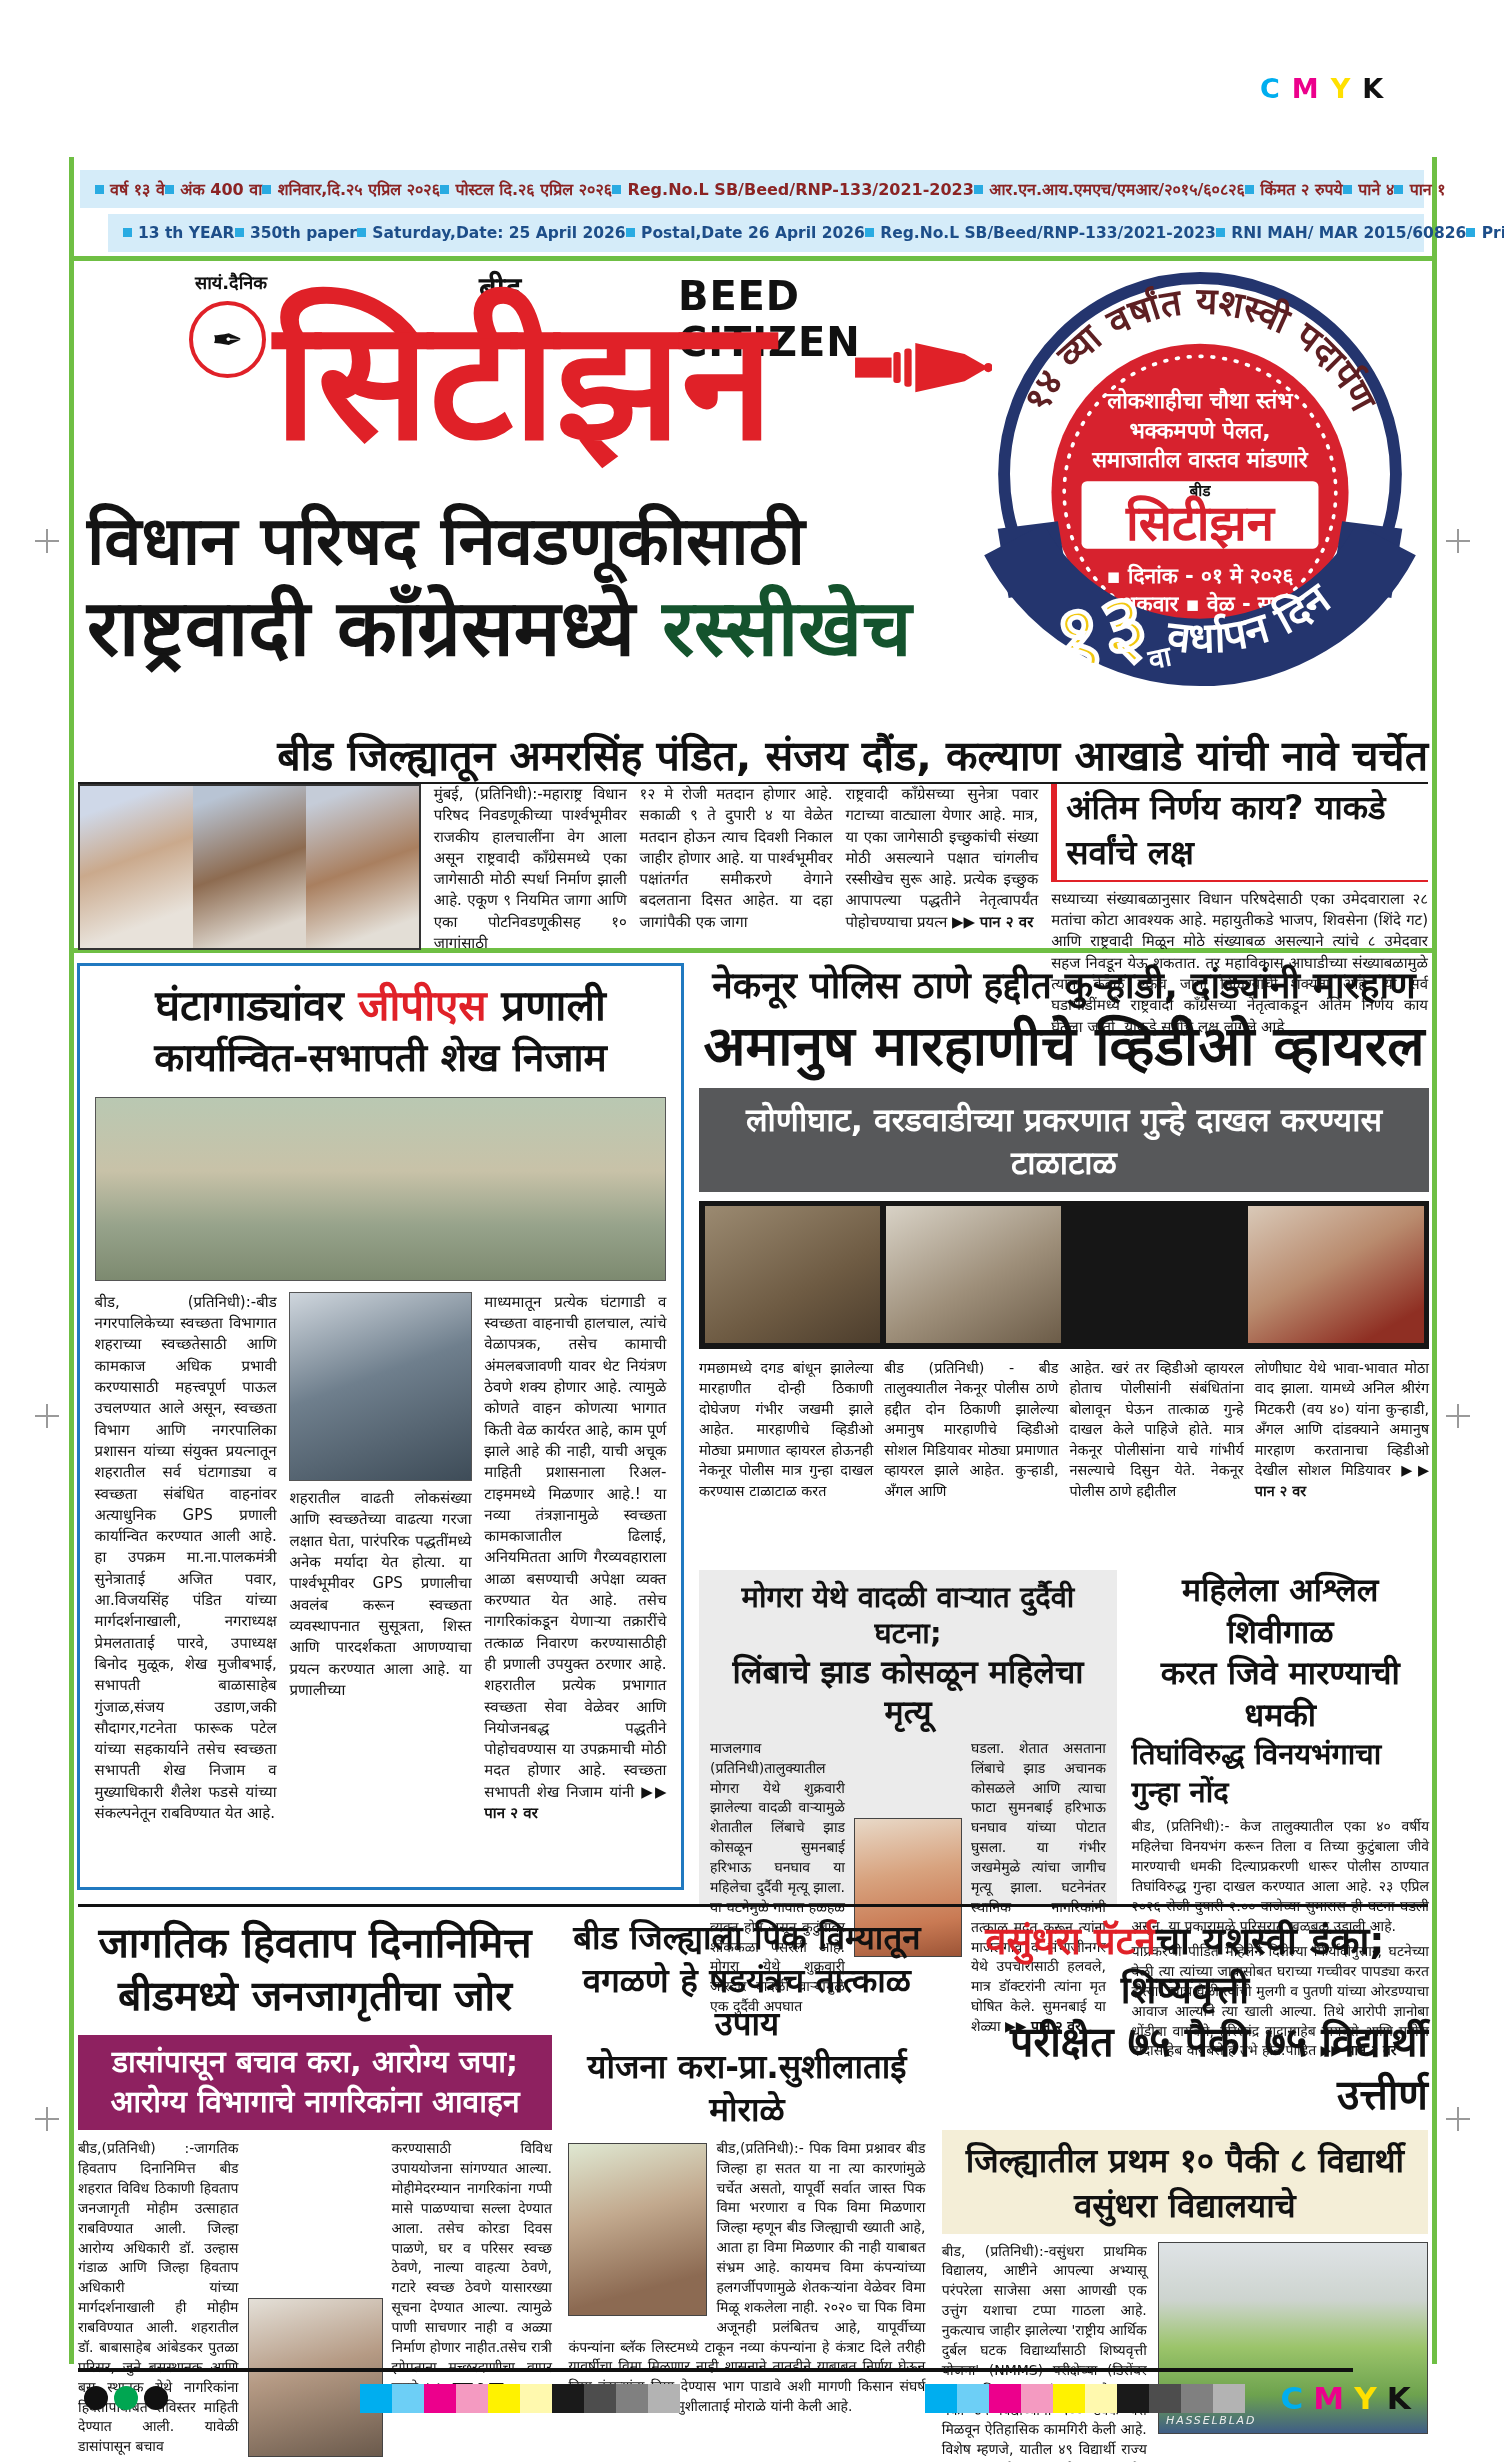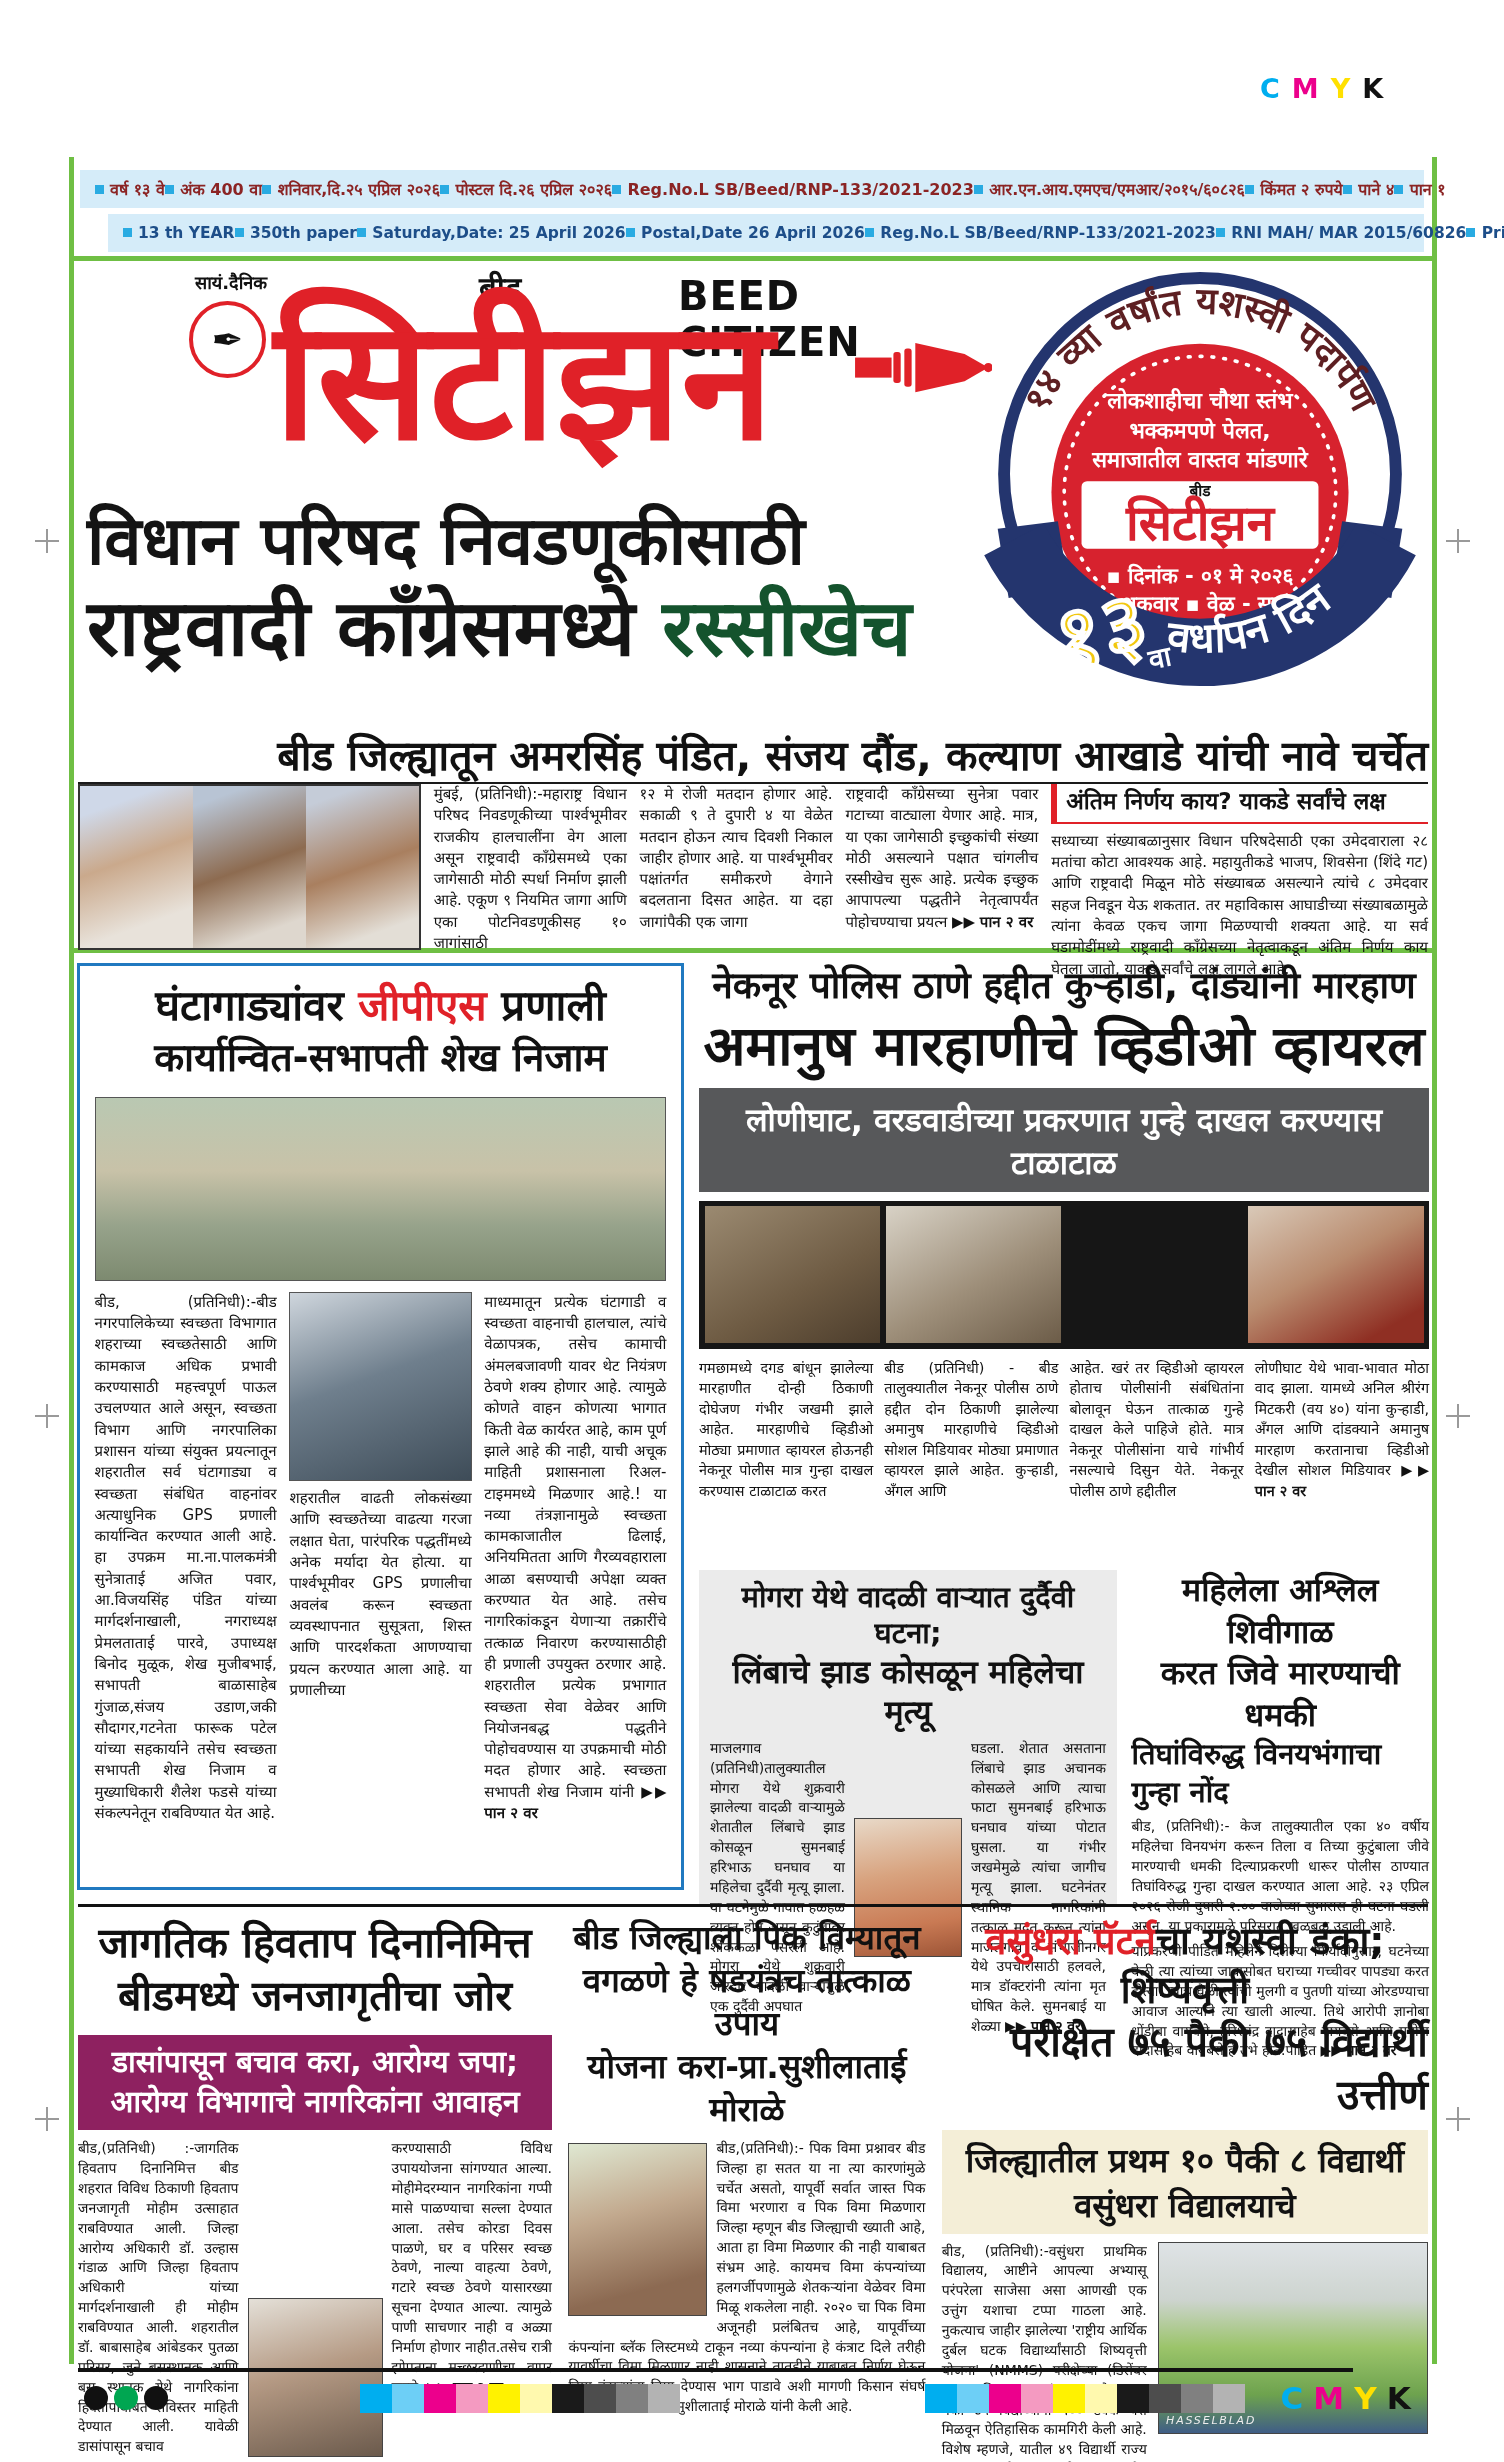--- a/index.html
+++ b/index.html
@@ -44,21 +44,21 @@
   .lead-row{position:absolute;left:78px;top:784px;width:1350px;height:166px;display:flex;gap:12.8px;}
   .lead-photos{width:339px;border:2.7px solid #333;display:flex;flex:none;}
   .ph{flex:1;}
   .ph1{background:linear-gradient(160deg,#cfd8e8 15%,#caa98c 45%,#e8e2da 80%);}
   .ph2{background:linear-gradient(160deg,#b8c4d4 10%,#8d6b50 50%,#ded7ce 85%);}
   .ph3{background:linear-gradient(160deg,#c5ccd8 10%,#a97f5f 50%,#e3ded6 85%);}
   .bodytext{font-size:15px;line-height:1.42;text-align:justify;}
   .lead-col{width:193px;flex:none;}
   .more{font-weight:bold;white-space:nowrap;}
   .lead-side{flex:1;}
-  .side-title{font-size:23px;font-weight:bold;border-left:6.4px solid #e02128;padding-left:9px;padding-bottom:5.5px;
+  .side-title{font-size:33px;font-weight:bold;border-left:6.4px solid #e02128;padding-left:9px;padding-bottom:5.5px;
               border-bottom:2.7px solid #e02128;margin-bottom:7.3px;}
   
   .gps{position:absolute;left:77px;top:963px;width:607px;height:927px;border:3.6px solid #2079c0;
        box-sizing:border-box;padding:12.8px 14.6px;overflow:hidden;}
   .gps h2{margin:0;text-align:center;font-weight:bold;}
   .gps .g1{font-size:39px;line-height:1.3;}
   .gps .g2{font-size:42px;line-height:1.3;}
   .gps .g3{font-size:39px;line-height:1.3;}
   .gps-photo{height:182px;border:1.8px solid #555;margin:12.8px 0 11px 0;
              background:linear-gradient(180deg,#b9c8b2 0%,#c8c2a8 40%,#97a38b 70%,#7d8a70 100%);}

